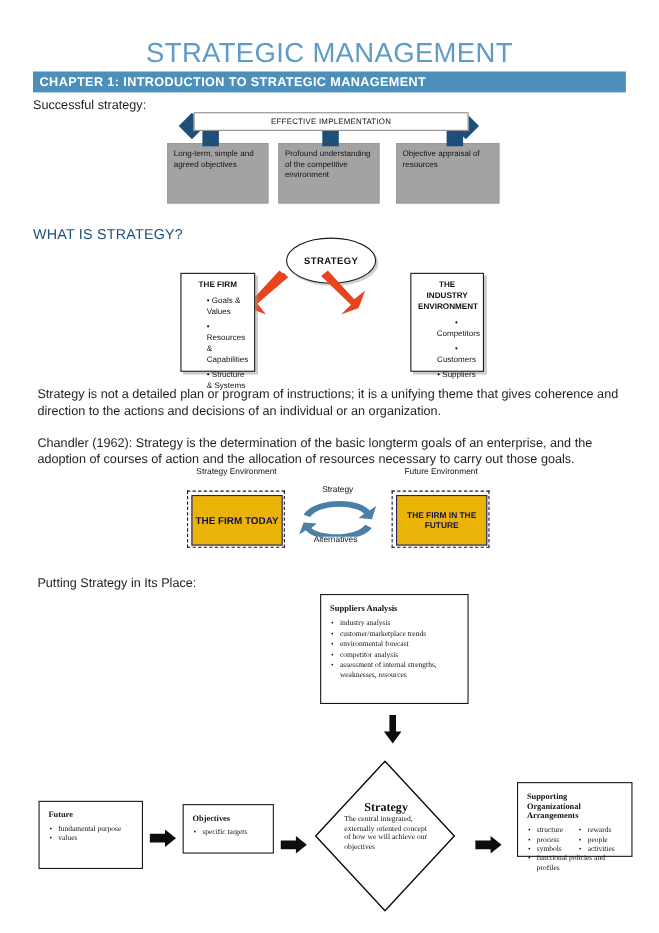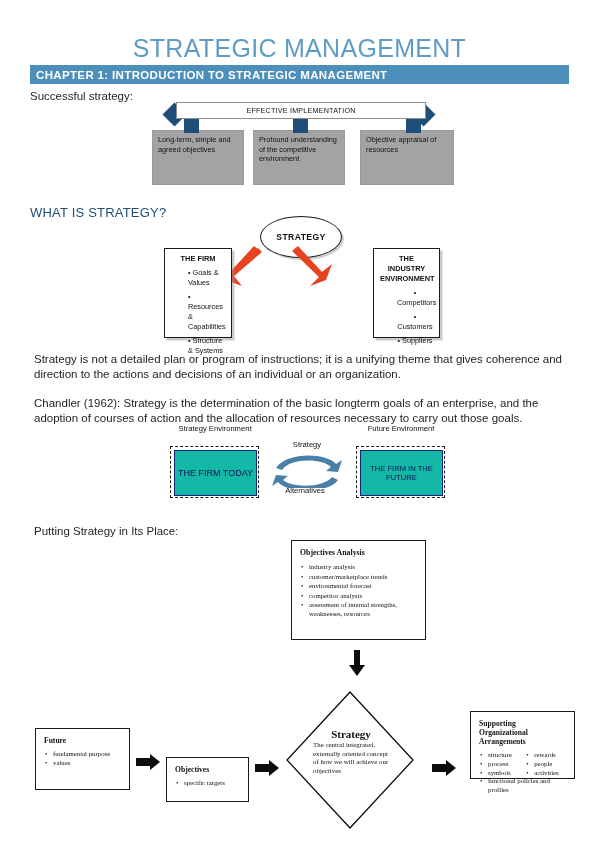--- a/index.html
+++ b/index.html
@@ -78,23 +78,23 @@
   .fbox.right li{text-align:center;}
   .ra-svg{position:absolute;left:60px;top:28px;}
 
   
   .diag3{position:absolute;left:160px;top:424px;width:290px;height:80px;}
   .envlab{position:absolute;font-size:7.6px;line-height:9.5px;text-align:center;color:#111;}
   .dashbox{
     position:absolute;top:22px;border:1.1px dashed #1a1a1a;padding:3px;box-sizing:border-box;
   }
   .bluebox{
-    width:100%;height:100%;background:#14b8a6;border:1.6px solid #1a237e;
+    width:100%;height:100%;background:#eab308;border:1.6px solid #1a237e;
     display:flex;align-items:center;justify-content:center;text-align:center;
-    font-size:9px;font-weight:400;color:#101055;line-height:11px;
+    font-size:9px;font-weight:700;color:#101055;line-height:11px;
   }
   .bluebox.sm{font-size:7.6px;line-height:9.5px;}
   .cyc-lab{position:absolute;font-size:7.6px;color:#111;text-align:center;width:70px;}
 
   
   .sa-box{
     position:absolute;left:291px;top:540px;width:135px;height:100px;
     border:1.1px solid #1a1a1a;background:#fff;box-sizing:border-box;
     padding:7px 8px;font-family:"Liberation Serif", serif;color:#111;
   }
@@ -109,21 +109,21 @@
   .flow{position:absolute;left:30px;top:690px;width:545px;height:140px;}
   .fb{
     position:absolute;border:1.1px solid #1a1a1a;background:#fff;box-sizing:border-box;
     font-family:"Liberation Serif", serif;color:#111;padding:7px 8px;
   }
   .fb .hd{font-size:7.6px;font-weight:700;margin-bottom:5px;}
   .fb ul{margin:0;padding-left:9px;list-style:none;}
   .fb li{font-size:6.8px;line-height:8.8px;position:relative;}
   .fb li:before{content:"\2022";position:absolute;left:-8px;}
   .mission{left:5px;top:38px;width:95px;height:62px;}
-  .objectives{left:136px;top:67px;width:83px;height:45px;}
+  .objectives{left:136px;top:41px;width:83px;height:45px;}
   .supporting{left:440px;top:21px;width:105px;height:68px;}
   .supporting .cols{display:flex;gap:4px;}
   .supporting .cols ul{padding-left:9px;}
   .blkarrow{position:absolute;}
   .diamond-wrap{position:absolute;left:255px;top:0px;width:130px;height:140px;}
   .diamond-txt{
     position:absolute;left:28px;top:38px;width:76px;text-align:left;
     font-family:"Liberation Serif", serif;color:#111;
   }
   .diamond-txt .hd{font-size:11px;font-weight:700;text-align:center;margin-bottom:1px;}
@@ -203,21 +203,21 @@
 
     <svg style="position:absolute;left:108px;top:26px;" width="78" height="38">
       <path d="M8 18 C18 2, 58 2, 68 14 L74 10 L70 22 L58 21 L63 17 C54 8, 22 8, 14 20 Z" fill="#4a7fa8"></path>
       <path d="M70 30 C60 44, 20 44, 10 32 L4 36 L8 25 L20 26 L15 30 C24 38, 56 38, 64 27 Z" fill="#4a7fa8"></path>
     </svg>
   </div>
 
   <div class="body-text" style="left:34px;top:524px;">Putting Strategy in Its Place:</div>
 
   <div class="sa-box">
-    <div class="hd">Objectives Analysis</div>
+    <div class="hd">Suppliers Analysis</div>
     <ul>
       <li>industry analysis</li>
       <li>customer/marketplace trends</li>
       <li>environmental forecast</li>
       <li>competitor analysis</li>
       <li>assessment of internal strengths, weaknesses, resources</li>
     </ul>
   </div>
 
   <svg class="downarrow" width="16" height="26">

